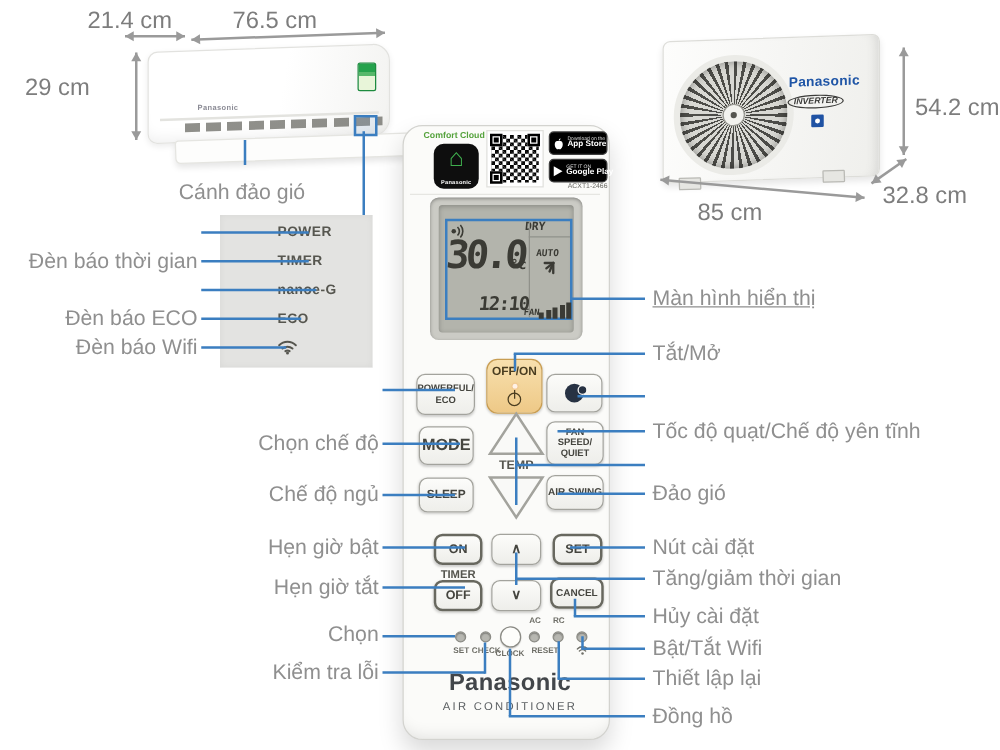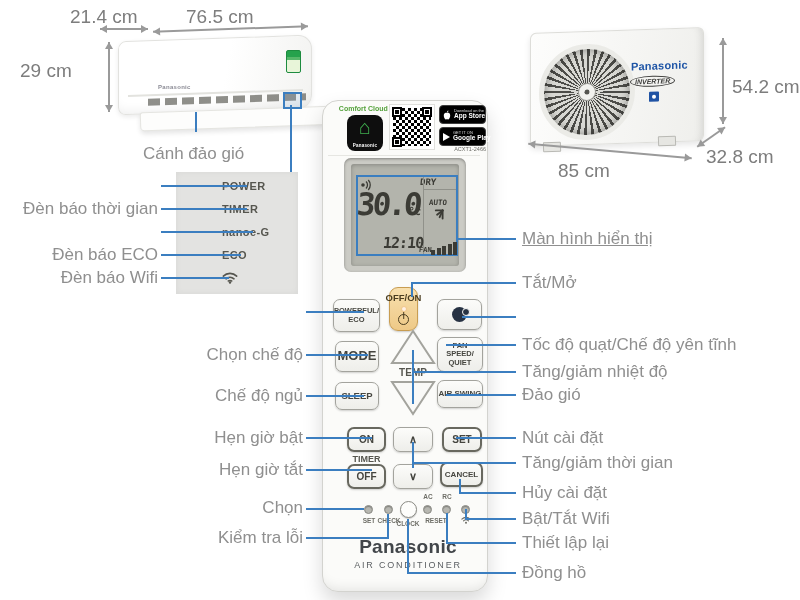--- a/index.html
+++ b/index.html
@@ -97,21 +97,21 @@
   .lcd-hdiv{position:absolute;left:423px;top:189px;width:33px;height:1px;background:#90918a;}
   .bars{position:absolute;left:431px;top:241px;width:28px;height:14px;display:flex;align-items:flex-end;gap:1.5px;}
   .bars i{display:block;width:4px;background:#3b3b35;}
   .bars i:nth-child(1){height:5px;} .bars i:nth-child(2){height:7px;} .bars i:nth-child(3){height:9px;}
   .bars i:nth-child(4){height:11px;} .bars i:nth-child(5){height:13px;}
 
   .btn{position:absolute;background:linear-gradient(#fcfcfa,#eeeeea);border:1.5px solid #a3a39d;border-radius:7px;
     color:#45453f;font-weight:bold;display:flex;flex-direction:column;align-items:center;justify-content:center;
     text-align:center;box-sizing:border-box;box-shadow:0 1px 2px rgba(0,0,0,.18);line-height:1.15;}
   .btn.dark{border-color:#68685f;border-width:2px;}
-  .btn-offon{position:absolute;left:389px;top:287px;width:29px;height:44px;border-radius:9px;
+  .btn-offon{position:absolute;left:389px;top:287px;width:45px;height:44px;border-radius:9px;
     background:linear-gradient(#f8e0ae,#eec987);border:1.5px solid #c89d52;box-sizing:border-box;
     display:flex;flex-direction:column;align-items:center;justify-content:space-between;padding:4px 0 5px;
     color:#4a3d20;font-weight:bold;box-shadow:0 1px 2px rgba(0,0,0,.2);}
   .led-dot{width:4px;height:4px;border-radius:50%;background:#fff2e6;box-shadow:0 0 2px #e8a26a;}
   .power-sym{position:relative;width:11px;height:11px;border:1.6px solid #4a3d20;border-radius:50%;box-sizing:border-box;}
   .power-sym::after{content:"";position:absolute;left:50%;top:-3px;transform:translateX(-50%);width:1.6px;height:7px;background:#4a3d20;}
   .purify-icon{position:relative;width:15px;height:15px;background:#273243;border-radius:50%;}
   .purify-icon::after{content:"";position:absolute;right:-3px;top:1px;width:6px;height:6px;background:#273243;border-radius:50%;border:1px solid #fbfbf9;}
   .tri{position:absolute;}
   .lbl-small{position:absolute;font-size:6.5px;color:#6e6e67;font-weight:bold;transform:translateX(-50%);white-space:nowrap;}
@@ -366,21 +366,20 @@
 
   <div class="vlab" style="left:522px;top:283px;">Tắt/Mở</div>
   <div class="cl v" style="left:411px;top:283px;height:14px;"></div>
   <div class="cl h" style="left:411px;top:282px;width:105px;"></div>
 
   <div class="cl h" style="left:462px;top:316px;width:54px;"></div>
 
   <div class="vlab" style="left:522px;top:345px;">Tốc độ quạt/Chế độ yên tĩnh</div>
   <div class="cl h" style="left:446px;top:344px;width:70px;"></div>
 
-  <div class="vlab" style="left:522px;top:372px;">Tăng/giảm nhiệt độ</div>
   <div class="cl v" style="left:412px;top:350px;height:54px;"></div>
   <div class="cl h" style="left:412px;top:371px;width:104px;"></div>
 
   <div class="vlab" style="left:522px;top:395px;">Đảo gió</div>
   <div class="cl h" style="left:446px;top:394px;width:70px;"></div>
 
   <div class="vlab" style="left:522px;top:438px;">Nút cài đặt</div>
   <div class="cl h" style="left:456px;top:437px;width:60px;"></div>
 
   <div class="vlab" style="left:522px;top:463px;">Tăng/giảm thời gian</div>

